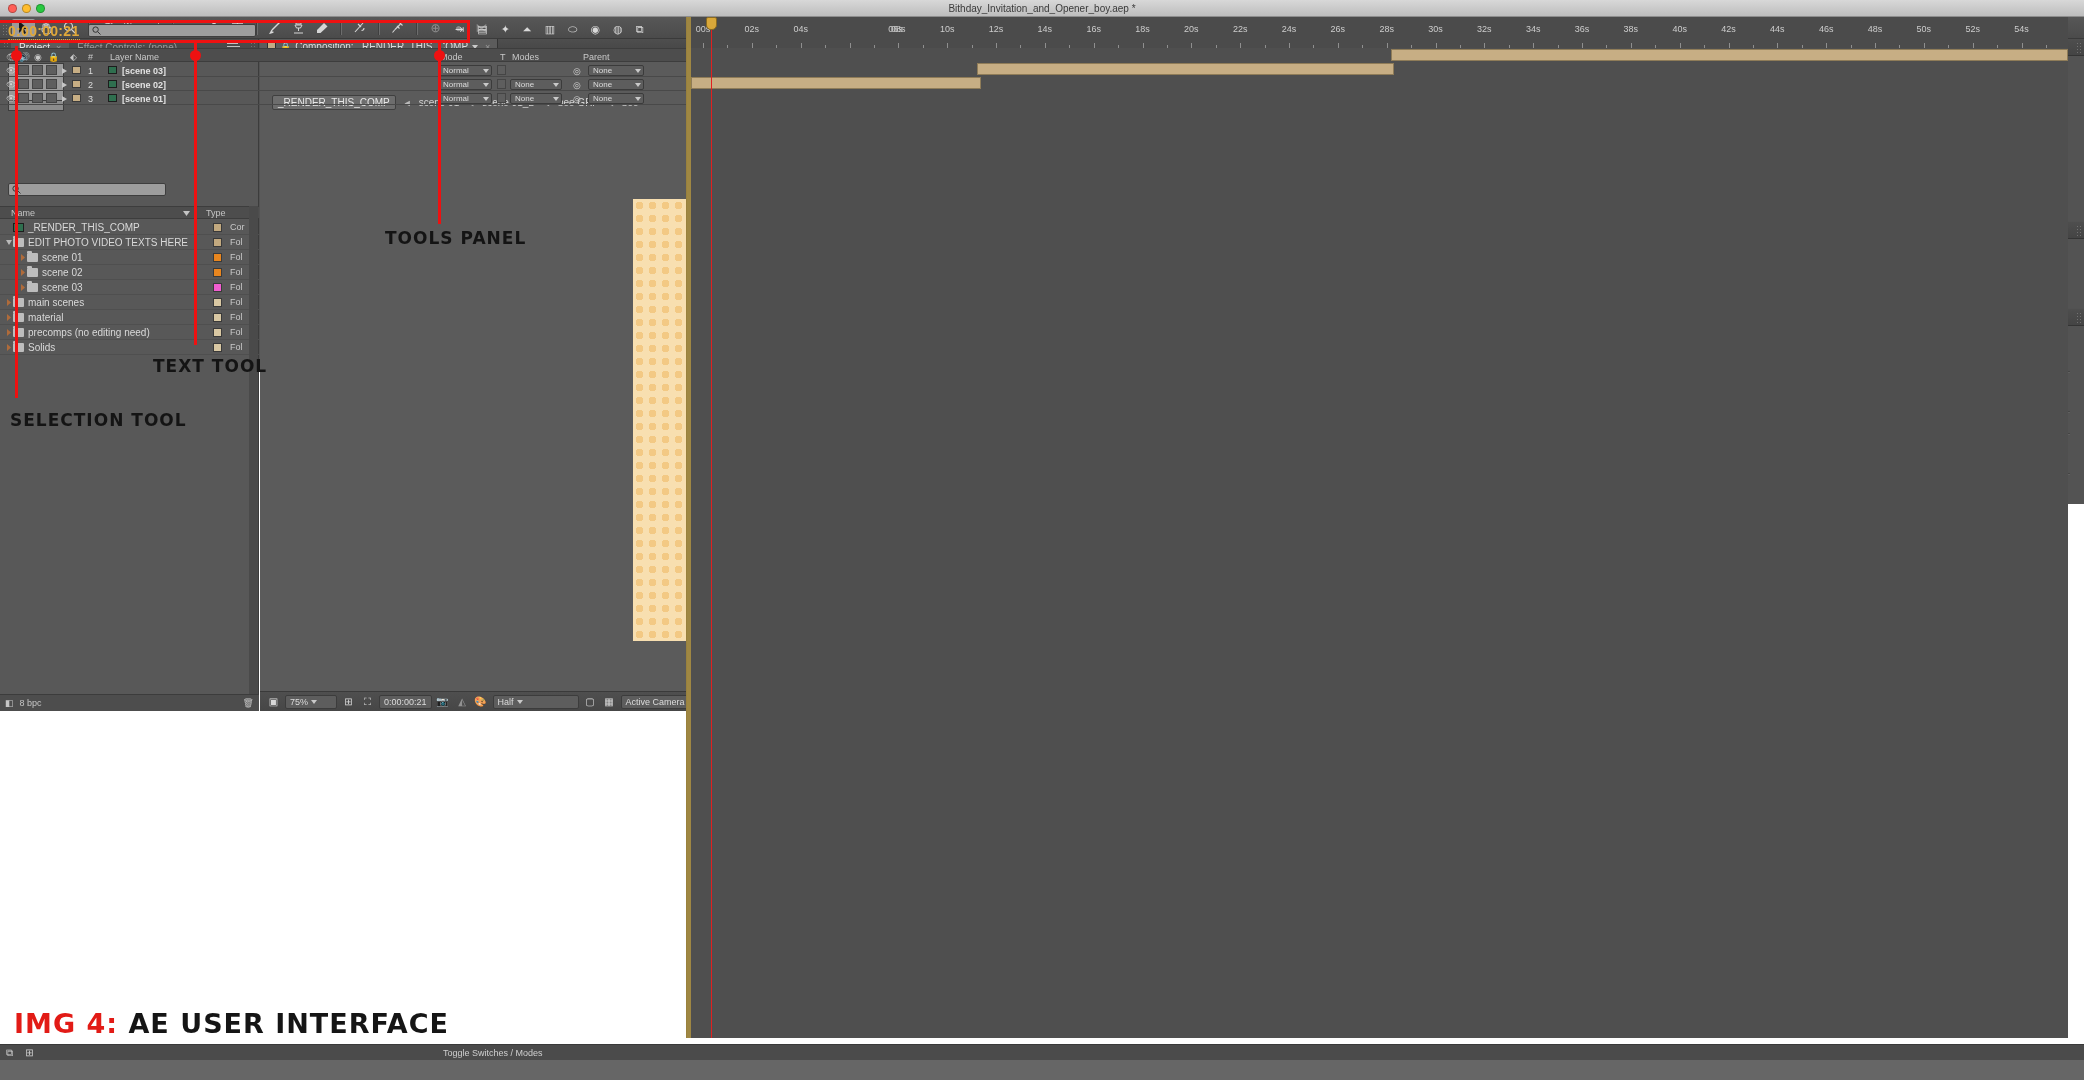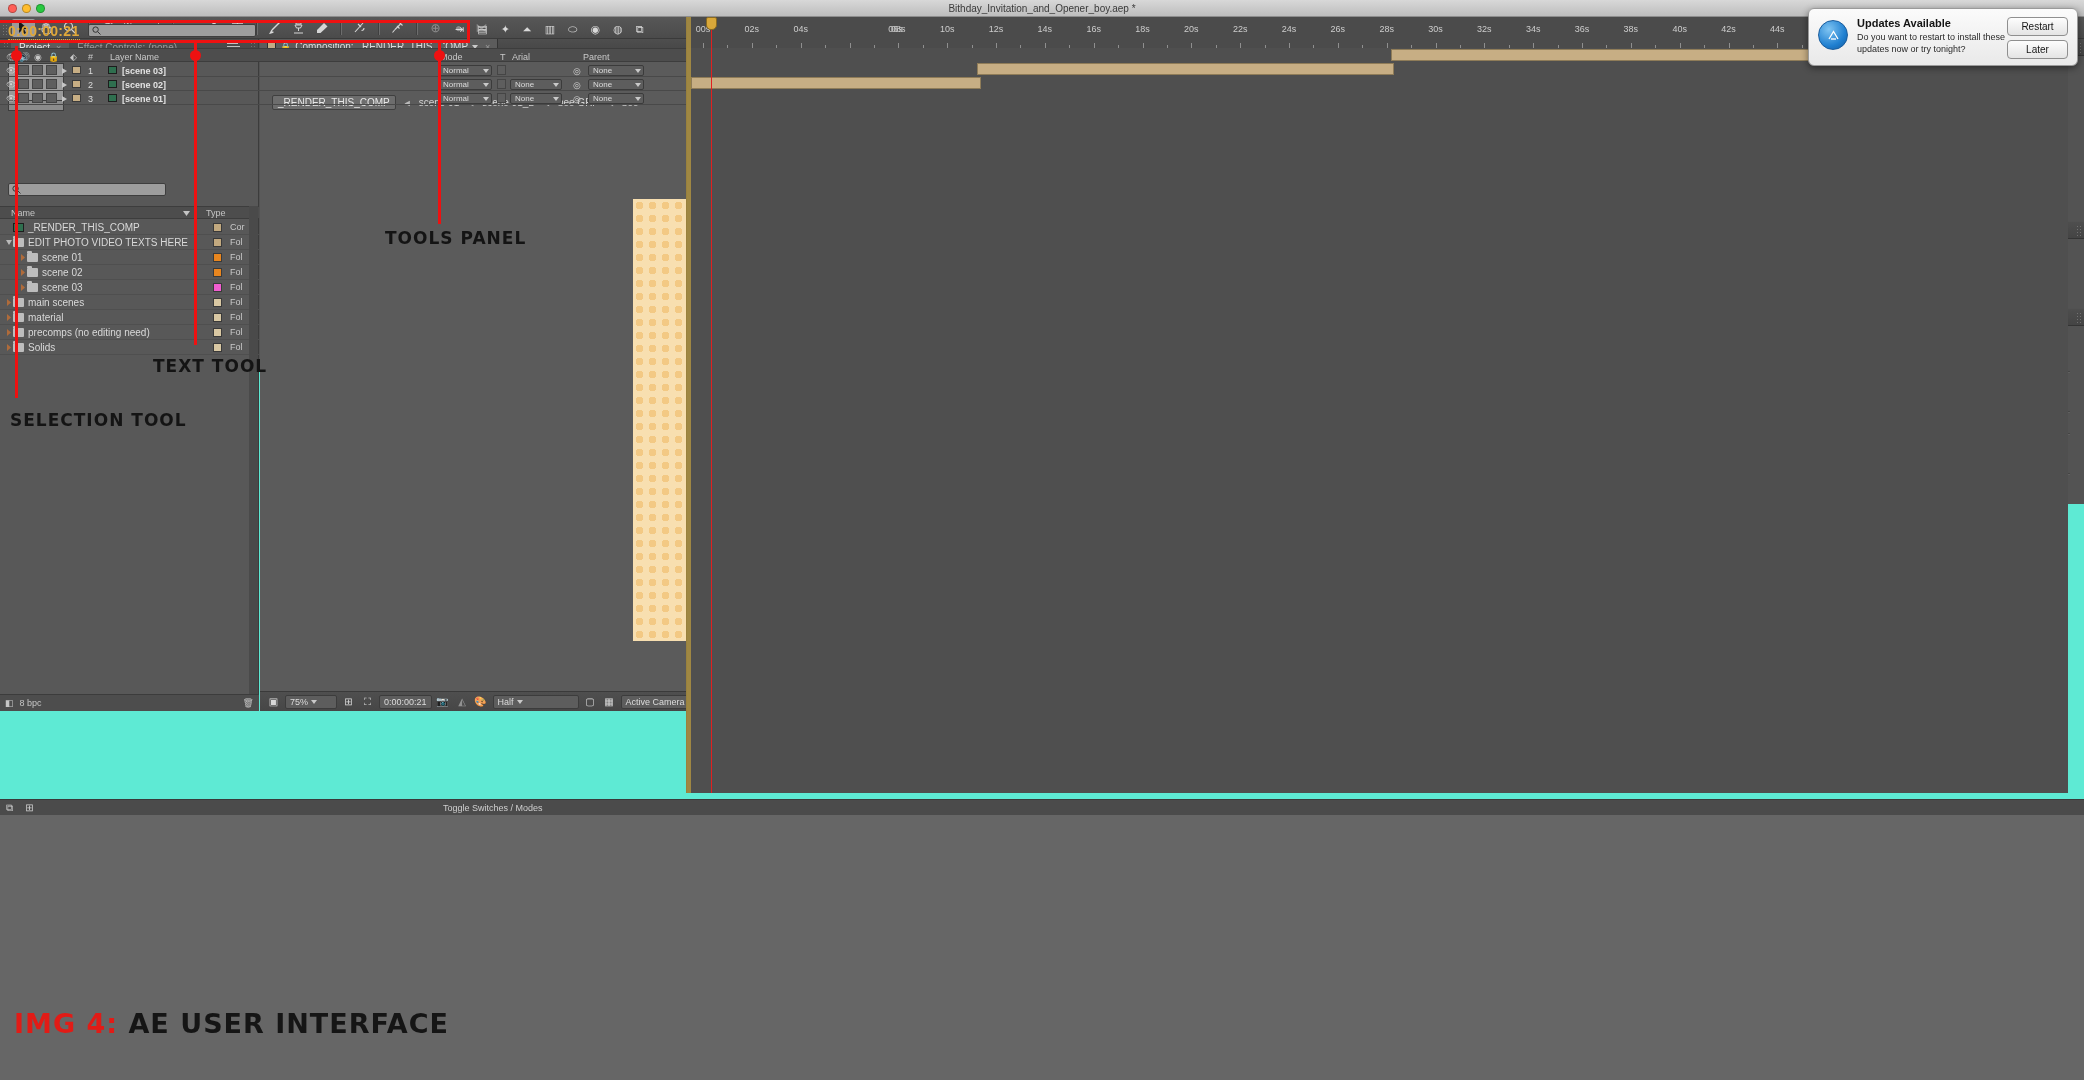--- a/index.html
+++ b/index.html
@@ -1,18 +1,18 @@
 <!DOCTYPE html>
 <html><head>
 <meta charset="utf-8">
 <style>
   * { margin:0; padding:0; box-sizing:border-box; }
   html,body { width:2084px; height:1080px; overflow:hidden; background:#666666;
     font-family:"Liberation Sans", sans-serif; -webkit-font-smoothing:antialiased; }
-  .root { position:relative; width:2084px; height:815px; background:#5eead4; }
+  .root { position:relative; width:2084px; height:1060px; background:#ffffff; }
 
   
   .titlebar { position:absolute; left:0; top:0; width:2084px; height:17px;
     background:linear-gradient(#d8d8d8,#bdbdbd); border-bottom:1px solid #8d8d8d;
     display:flex; align-items:center; }
   .tl-dots { display:flex; gap:5px; margin-left:8px; }
   .tl-dot { width:9px; height:9px; border-radius:50%; border:1px solid rgba(0,0,0,.28); }
   .tl-red{background:#ff5f57;} .tl-yel{background:#ffbd2e;} .tl-grn{background:#28c940;}
   .tl-title { position:absolute; left:0; right:0; text-align:center; font-size:10px; color:#3a3a3a; }
 
@@ -803,21 +803,21 @@
     <div class="tl-colhead">
       <span style="left:6px">👁</span>
       <span style="left:19px">🔊</span>
       <span style="left:34px">◉</span>
       <span style="left:48px">🔒</span>
       <span style="left:70px">⬖</span>
       <span style="left:88px">#</span>
       <span style="left:110px">Layer Name</span>
       <span style="left:440px">Mode</span>
       <span style="left:500px">T</span>
-      <span style="left:512px">Arial</span>
+      <span style="left:512px">Modes</span>
       <span style="left:583px">Parent</span>
     </div>
 
     <div id="layer-rows">
         <div class="lrow" style="top: 63px;">
           <span class="eye">👁</span>
           <span class="lbox" style="left:18px"></span>
           <span class="lbox" style="left:32px"></span>
           <span class="lbox" style="left:46px"></span>
           <span class="twisty" style="position:absolute;left:60px;top:3px">
@@ -995,26 +995,14 @@
 
   <div class="redline" style="left:15px; top:46px; width:3px; height:352px;"></div>
   <div class="reddot" style="left:11px; top:50px"></div>
   <div class="anno" style="left:10px; top:410px; font-size:17px">SELECTION TOOL</div>
 
   <div class="caption">
     <span class="r">IMG 4:</span>
     <span class="b">AE USER INTERFACE</span>
   </div>
 
-  <div id="updates">
-    <div class="up-icon">
-      <svg width="17" height="17" viewBox="0 0 17 17" fill="none" stroke="#fff" stroke-width="1.3">
-          <path d="M4 12l4.5-7.5L13 12"></path>
-          <path d="M6 12h5"></path>
-        </svg>
-    </div>
-    <div class="up-title">Updates Available</div>
-    <div class="up-body">Do you want to restart to install these updates now or try tonight?</div>
-    <div class="up-btn" style="top:8px">Restart</div>
-    <div class="up-btn" style="top:31px">Later</div>
-  </div>
 
 </div>
 
 </body></html>

